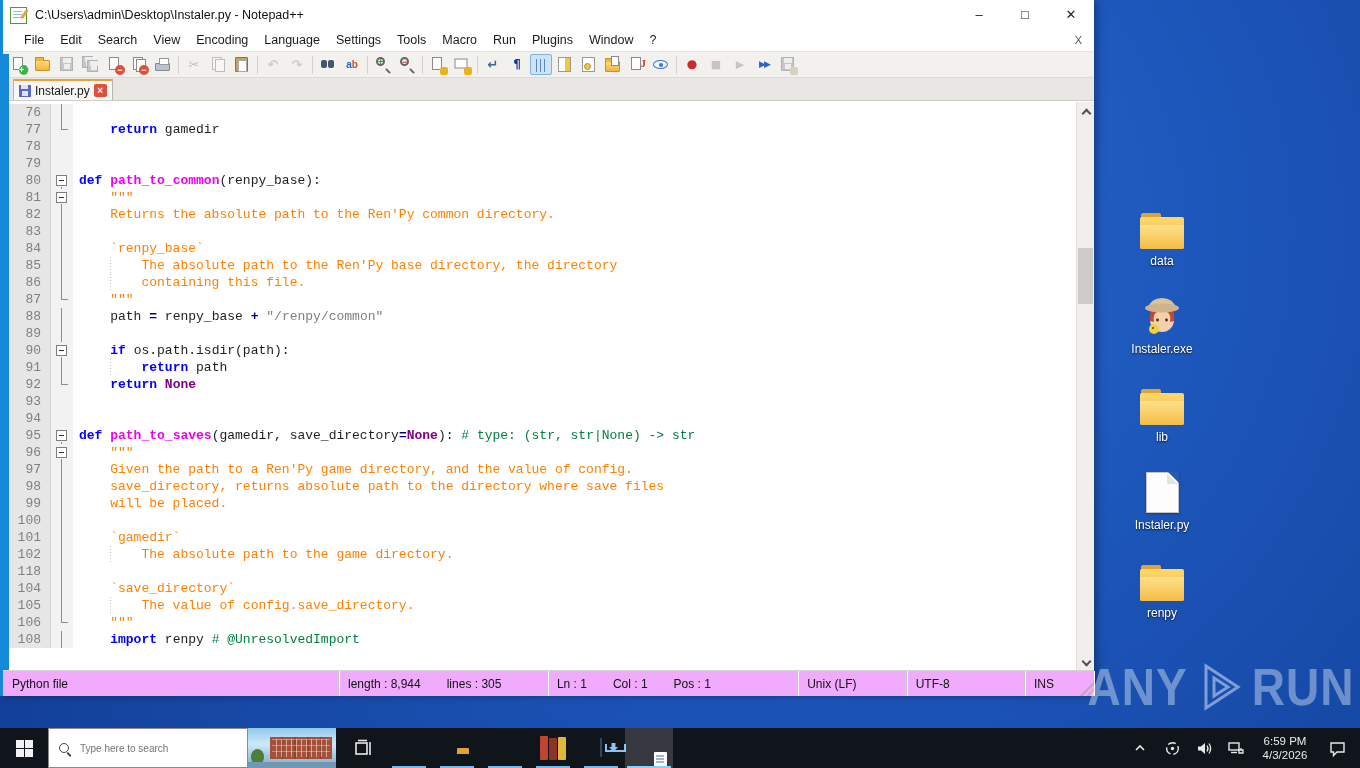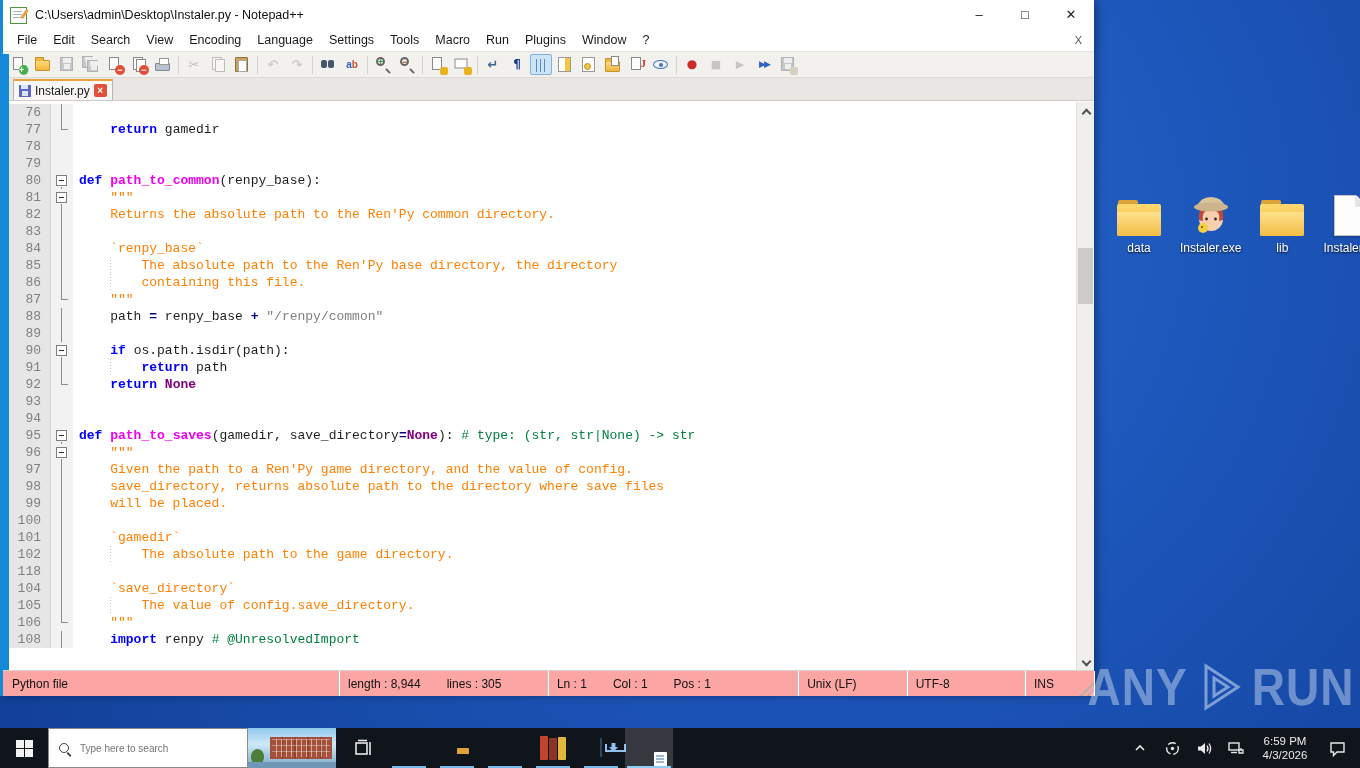--- a/index.html
+++ b/index.html
@@ -12,21 +12,21 @@
   .npp{position:absolute;left:0;top:0;width:1094px;height:696px;background:#f4f3f1;
        border-left:3px solid #1489d8;box-shadow:3px 0 8px rgba(0,0,20,.35);
        display:flex;flex-direction:column;}
   .titlebar{height:30px;background:#fff;display:flex;align-items:center;flex:none;}
   .npp-appicon{width:17px;height:17px;margin:0 8px 0 7px;position:relative;background:#fff;border:1px solid #4f9b3a;}
   .npp-appicon::before{content:"";position:absolute;left:2px;top:3px;width:9px;height:1.5px;background:#9db8d0;box-shadow:0 3px 0 #9db8d0,0 6px 0 #9db8d0;}
   .npp-appicon::after{content:"";position:absolute;right:0px;top:1px;width:3px;height:10px;background:#e8a13c;transform:rotate(35deg);}
   .title-text{font-size:12.5px;color:#111;}
   .win-controls{margin-left:auto;display:flex;height:100%;}
   .wc{width:46px;text-align:center;font-size:13px;line-height:30px;color:#222;}
-  .menubar{height:21px;background:#fff;display:flex;align-items:center;padding-left:6px;flex:none;position:relative;}
+  .menubar{height:21px;background:#fff;display:flex;align-items:center;padding-left:13px;flex:none;position:relative;}
   .menu-item{font-size:12.5px;color:#1a1a1a;padding:0 8px;line-height:21px;}
   .menu-close{position:absolute;right:8px;top:0;font-size:11px;color:#555;line-height:21px;padding:0 4px;}
   .toolbar{height:27px;background:#f3f1ee;border-top:1px solid #e4e2df;border-bottom:1px solid #dedbd7;
            display:flex;align-items:center;padding-left:4px;flex:none;}
   .tbsep{width:1px;height:18px;background:#d4d1cd;margin:0 3px;flex:none;}
 
   .tb{width:22px;height:21px;border-radius:2px;position:relative;flex:none;margin:0 1px;}
   .tb.pressed{background:#cde3f6;border:1px solid #7fb2dd;}
   .tb.dis{opacity:.5;filter:grayscale(.8);}
   .tb .pg{position:absolute;left:5px;top:3px;width:10px;height:13px;background:#fdfdfd;border:1px solid #8a8a8a;}
@@ -89,28 +89,28 @@
   .tk-k2{color:#800080;font-weight:bold;}
   .tk-o{color:#000080;font-weight:bold;}
   .tk-p{color:#1e1e1e;}
   .vsb{position:absolute;right:0;top:0;bottom:0;width:18px;background:#f1efec;border-left:1px solid #e0ddda;}
   .vsb .arr{position:absolute;left:5px;width:8px;height:8px;}
   .vsb .arr::before{content:"";position:absolute;left:1px;top:2px;width:5px;height:5px;border-left:2px solid #505050;border-top:2px solid #505050;transform:rotate(45deg);}
   .vsb .arr.down{bottom:4px;} .vsb .arr.down::before{transform:rotate(225deg);top:0;}
   .vsb .arr.up{top:6px;}
   .vsb .thumb{position:absolute;left:1px;width:15px;top:146px;height:56px;background:#cdcbc7;}
 
-  .statusbar{height:26px;background:#fca5a5;border-top:1px solid #d8d5d1;display:flex;align-items:stretch;flex:none;font-size:12px;color:#111;}
+  .statusbar{height:26px;background:#f0abfc;border-top:1px solid #d8d5d1;display:flex;align-items:stretch;flex:none;font-size:12px;color:#111;}
   .ss{display:flex;align-items:center;padding-left:9px;gap:26px;border-right:1px solid #c9c6c2;box-shadow:1px 0 0 #fff;}
   .ss.w1{width:341px;} .ss.w2{width:212px;} .ss.w3{width:254px;} .ss.w4{width:110px;} .ss.w5{width:120px;} .ss.w6{flex:1;border-right:none;}
   .grip{width:14px;align-self:flex-end;height:14px;background:
     linear-gradient(135deg,transparent 0 50%,#b5b2ae 50% 58%,transparent 58% 72%,#b5b2ae 72% 80%,transparent 80%);}
 
   
-  .dicons{position:absolute;left:1116px;top:190px;width:92px;display:flex;flex-direction:row;gap:18px;}
+  .dicons{position:absolute;left:1116px;top:203px;width:92px;display:flex;flex-direction:column;gap:3px;}
   .dicon{height:85px;display:flex;flex-direction:column;align-items:center;justify-content:flex-start;}
   .dicon .art{height:46px;display:flex;align-items:flex-end;justify-content:center;}
   .dlabel{margin-top:5px;font-size:12px;color:#fff;text-shadow:0 1px 2px rgba(0,0,0,.85);text-align:center;}
   .dfolder{width:46px;height:36px;position:relative;}
   .dfolder::before{content:"";position:absolute;left:2px;top:0;width:20px;height:9px;background:#dfa238;border-radius:2px 2px 0 0;}
   .dfolder::after{content:"";position:absolute;left:1px;top:4px;right:1px;bottom:0;background:linear-gradient(180deg,#ffd96e,#eab23e);border-radius:2px;}
   .dfolder .front{position:absolute;left:1px;right:1px;bottom:0;height:24px;background:linear-gradient(180deg,#ffe18c,#f3bc45);border-radius:2px;z-index:2;}
   .dfile{width:33px;height:41px;background:#fdfdfd;border:1px solid #c4c4c4;position:relative;box-shadow:0 1px 2px rgba(0,0,0,.3);}
   .dfile::after{content:"";position:absolute;right:-1px;top:-1px;border:6px solid;border-color:#cfcfcf transparent transparent #cfcfcf;
                 border-width:0 11px 11px 0;border-style:solid;border-color:transparent #2a5ab0 transparent transparent;}

